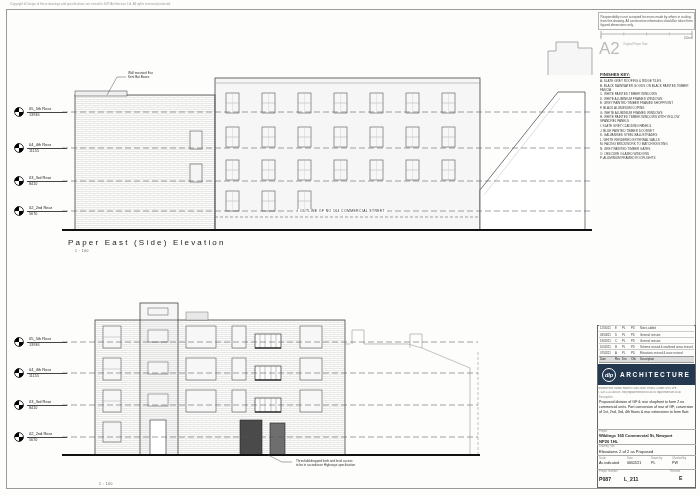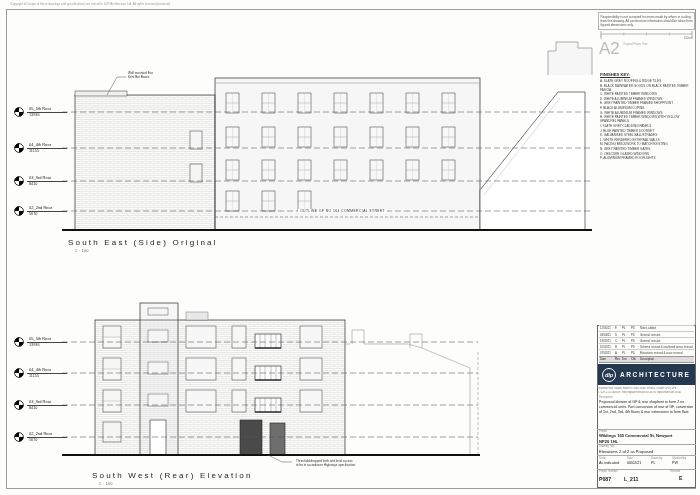--- a/index.html
+++ b/index.html
@@ -186,21 +186,21 @@
         <circle cx="5" cy="5" r="4.4" fill="#fff" stroke="#000" stroke-width="0.8"></circle>
         <path d="M5,5 L5,0.6 A4.4,4.4 0 0 0 0.6,5 Z" fill="#000"></path>
         <path d="M5,5 L5,9.4 A4.4,4.4 0 0 0 9.4,5 Z" fill="#000"></path>
       </svg>
     <div>
         <div class="lvl-name">02_2nd Rear</div>
         <div class="lvl-val">5670</div>
       </div>
   </div>
 
-  <div class="etitle" style="left:68px;top:238px">South East (Side) Original</div>
+  <div class="etitle" style="left:68px;top:238px">Paper East (Side) Elevation</div>
   <div class="escale" style="left:75px;top:249px">1 : 100</div>
 
   <svg class="elev-svg" style="top:290px;width:595px;height:195px" viewBox="0 0 595 195">
     <defs>
       <g id="winB">
         <rect width="18" height="22" fill="#f7f7f7" stroke="#555" stroke-width="0.6"></rect>
         <line x1="0" y1="11" x2="18" y2="11" stroke="#999" stroke-width="0.4"></line>
       </g>
       <g id="balc">
         <rect width="26" height="14" fill="#fbfbfb" stroke="#333" stroke-width="0.7"></rect>
@@ -313,21 +313,20 @@
         <circle cx="5" cy="5" r="4.4" fill="#fff" stroke="#000" stroke-width="0.8"></circle>
         <path d="M5,5 L5,0.6 A4.4,4.4 0 0 0 0.6,5 Z" fill="#000"></path>
         <path d="M5,5 L5,9.4 A4.4,4.4 0 0 0 9.4,5 Z" fill="#000"></path>
       </svg>
     <div>
         <div class="lvl-name">02_2nd Rear</div>
         <div class="lvl-val">5670</div>
       </div>
   </div>
 
-  <div class="etitle" style="left:92px;top:471px">South West (Rear) Elevation</div>
   <div class="escale" style="left:99px;top:482px">1 : 100</div>
 
   <div class="disclaimer">Responsibility is not accepted for errors made by others in scaling from this drawing. All construction information should be taken from figured dimensions only.</div>
 
   <div class="scalebar">
     <svg width="93" height="6" viewBox="0 0 93 6">
       <line x1="1" y1="3" x2="92" y2="3" stroke="#888" stroke-width="0.6"></line>
       <line x1="1" y1="0" x2="1" y2="6" stroke="#888" stroke-width="0.7"></line>
       <line x1="23.75" y1="1.5" x2="23.75" y2="4.5" stroke="#999" stroke-width="0.5"></line>
       <line x1="46.5" y1="1.5" x2="46.5" y2="4.5" stroke="#999" stroke-width="0.5"></line>

